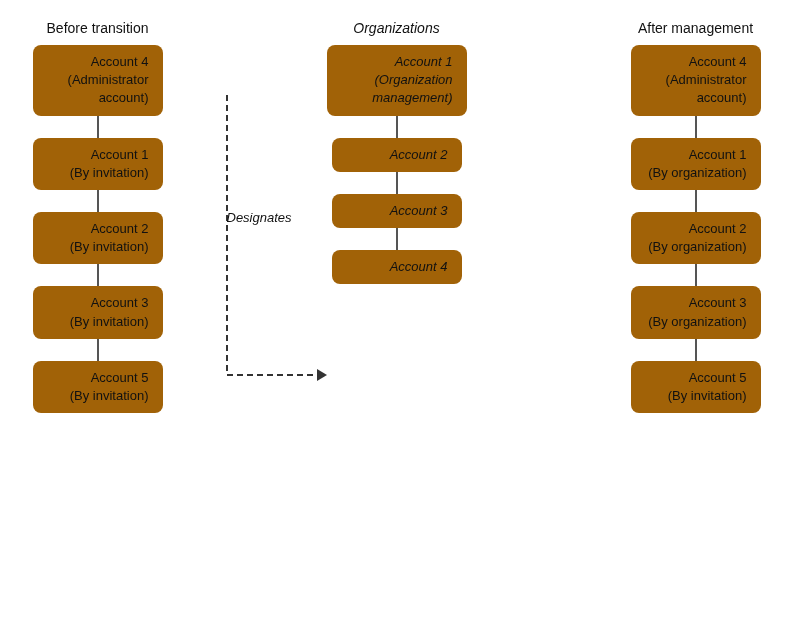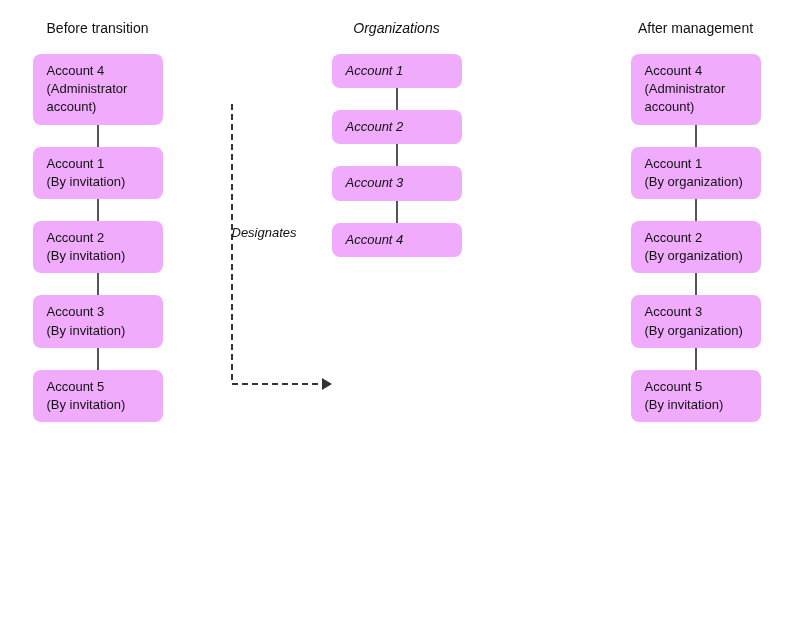--- a/index.html
+++ b/index.html
@@ -22,30 +22,30 @@
 
     .section {
       display: flex;
       flex-direction: column;
       align-items: center;
     }
 
     .section-title {
       font-size: 14px;
       font-weight: normal;
-      margin-bottom: 18px;
+      margin-bottom: 9px;
       text-align: center;
       color: #111;
     }
 
     .box {
-      background: #f0abfc;
+      background: #a16207;
       border-radius: 8px;
       padding: 8px 14px;
-      text-align: left;
+      text-align: right;
       min-width: 110px;
       max-width: 130px;
       line-height: 1.4;
       color: #111;
     }
 
     .connector {
       width: 2px;
       height: 22px;
       background: #555;
@@ -101,24 +101,25 @@
     <div style="position:relative; display:flex; flex-direction:column; align-items:center;">
 
       <svg width="120" height="370" style="position:absolute; left:-110px; top:20px; overflow:visible;">
 
         <line x1="10" y1="30" x2="10" y2="310" stroke="#333" stroke-width="2" stroke-dasharray="6,4"></line>
         <line x1="10" y1="310" x2="100" y2="310" stroke="#333" stroke-width="2" stroke-dasharray="6,4"></line>
 
         <polygon points="100,304 110,310 100,316" fill="#333"></polygon>
       </svg>
 
-      <div style="position:absolute; left:-100px; top:171px; font-size:13px; color:#111; white-space:nowrap;">Designates</div>
+      <div style="position:absolute; left:-100px; top:165px; font-size:13px; color:#111; white-space:nowrap;">Designates</div>
 
       <div class="box" style="min-width:130px; max-width:140px;">
         <span>Account 1</span><br>
+        <span>(Organization management)</span>
       </div>
       <div class="connector"></div>
 
       <div class="box" style="min-width:130px; max-width:140px;">
         <span>Account 2</span>
       </div>
       <div class="connector"></div>
 
       <div class="box" style="min-width:130px; max-width:140px;">
         <span>Account 3</span>

